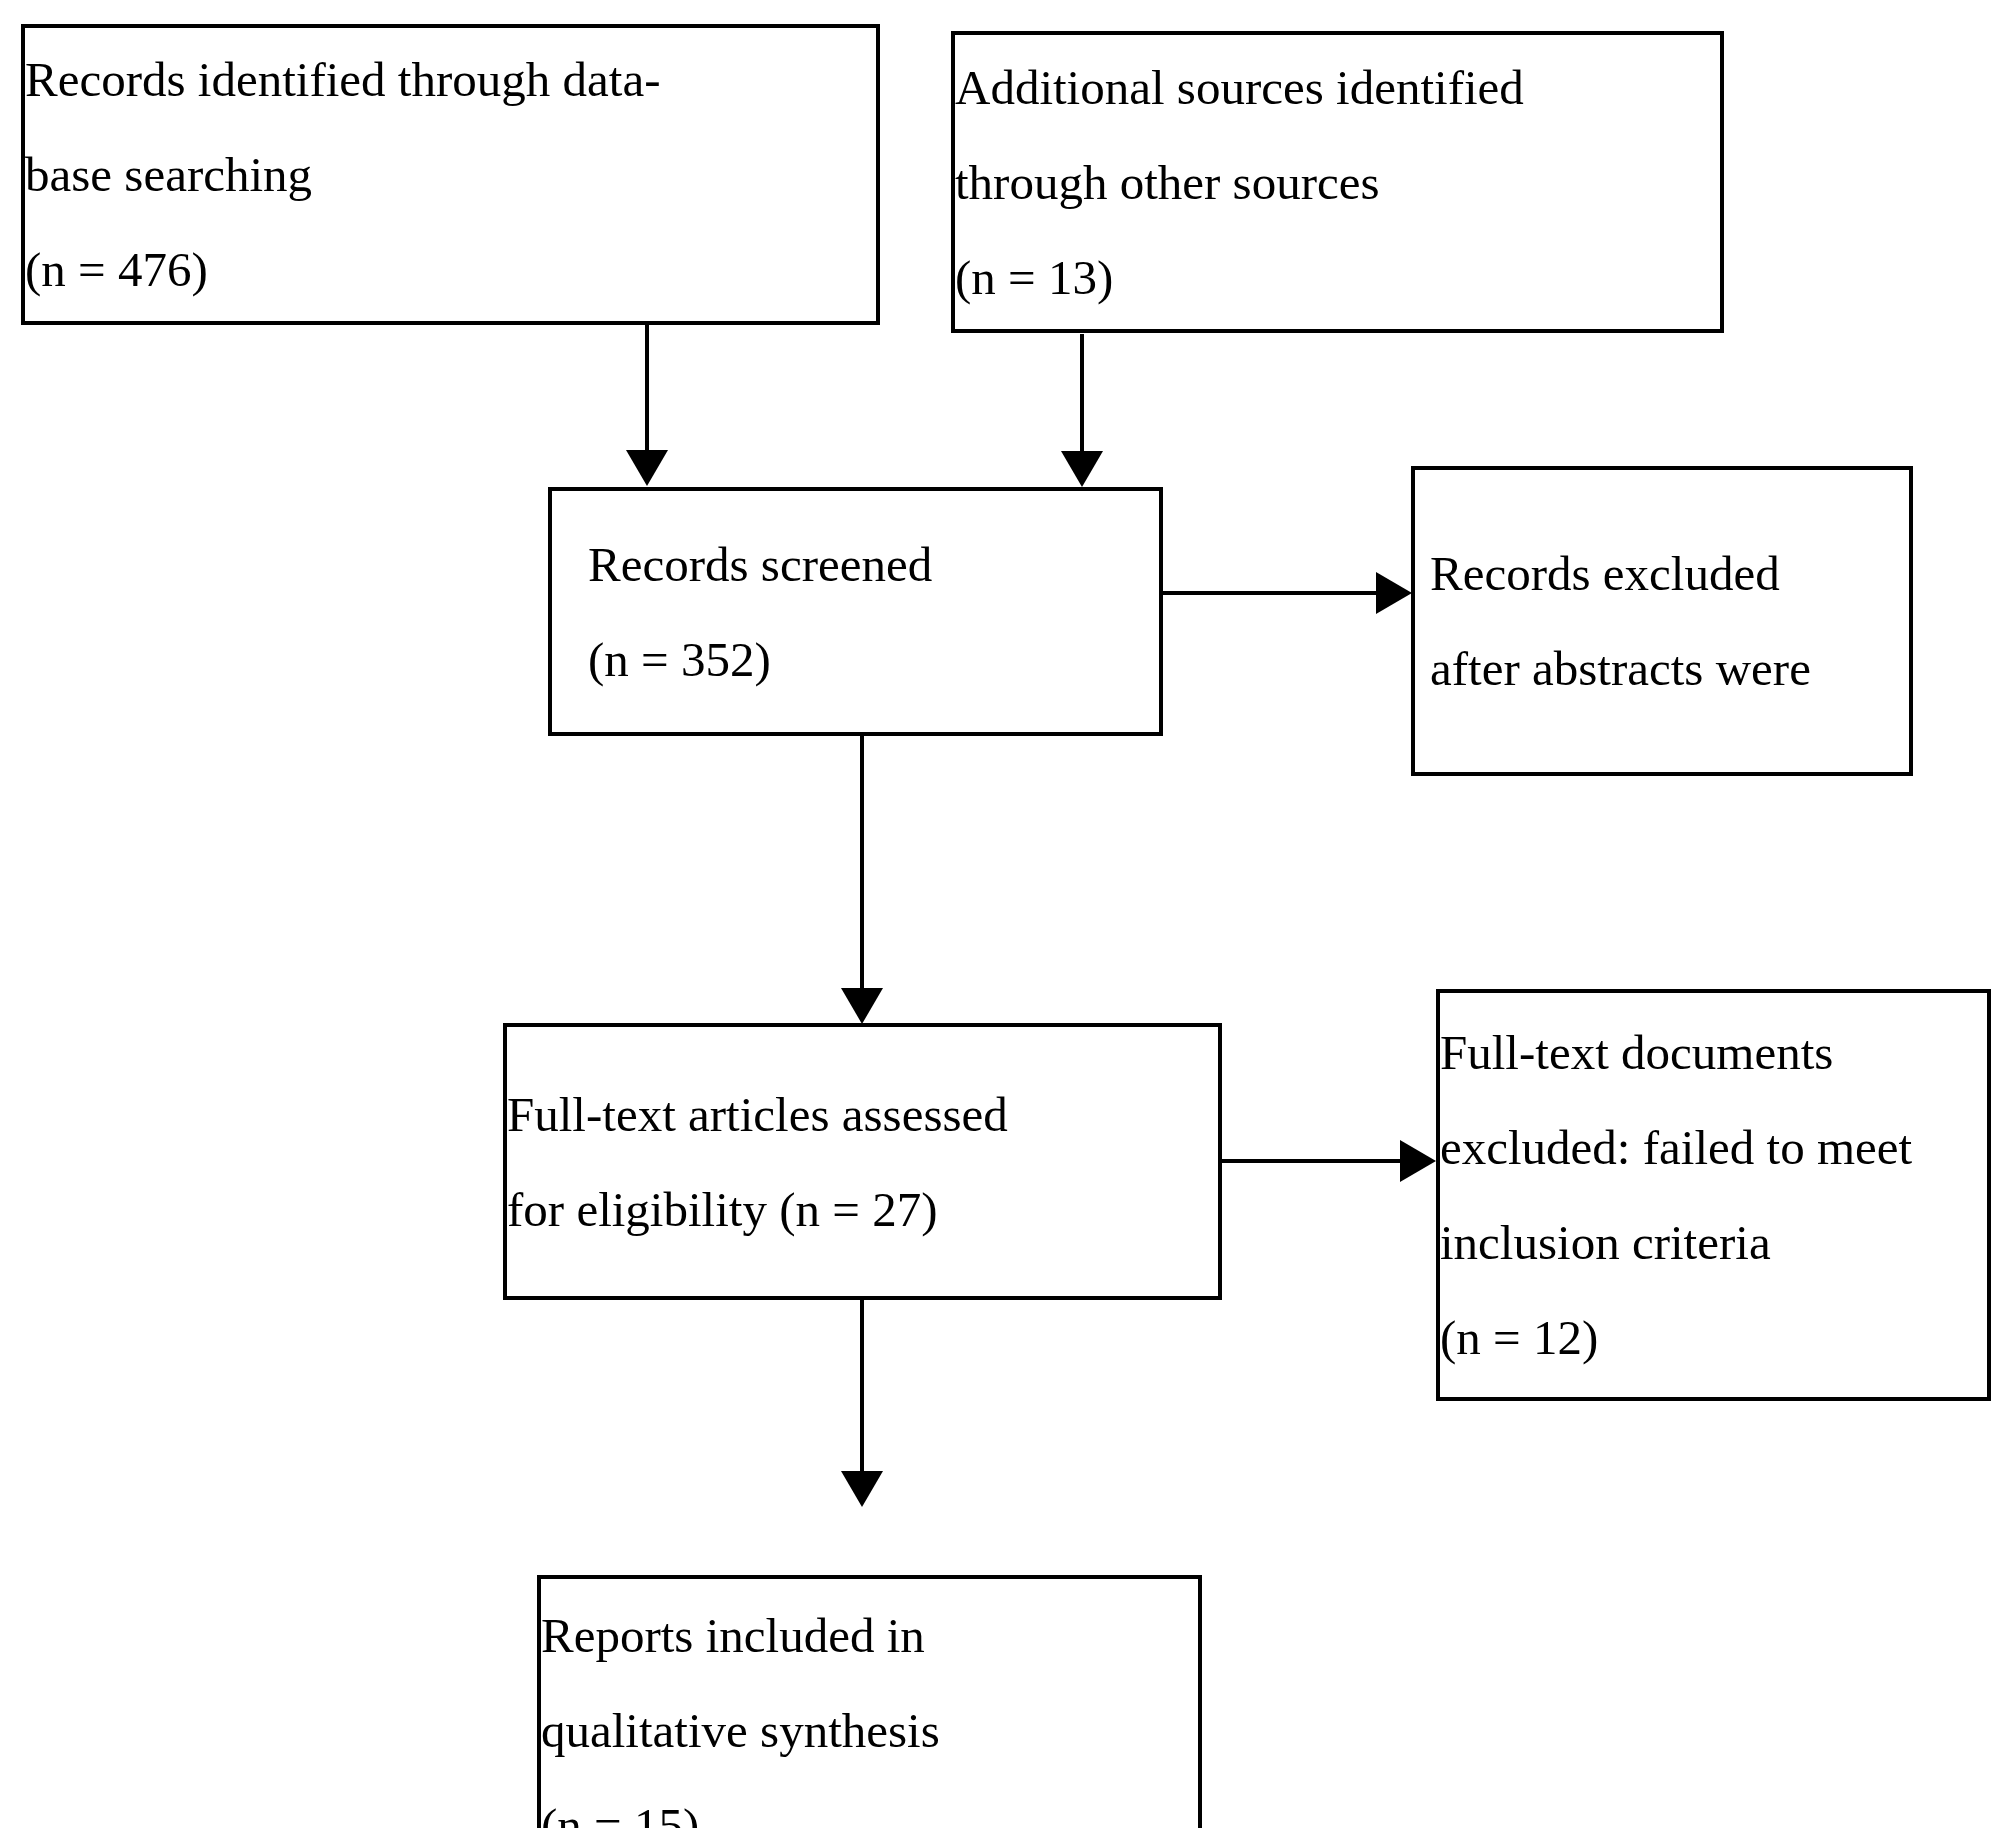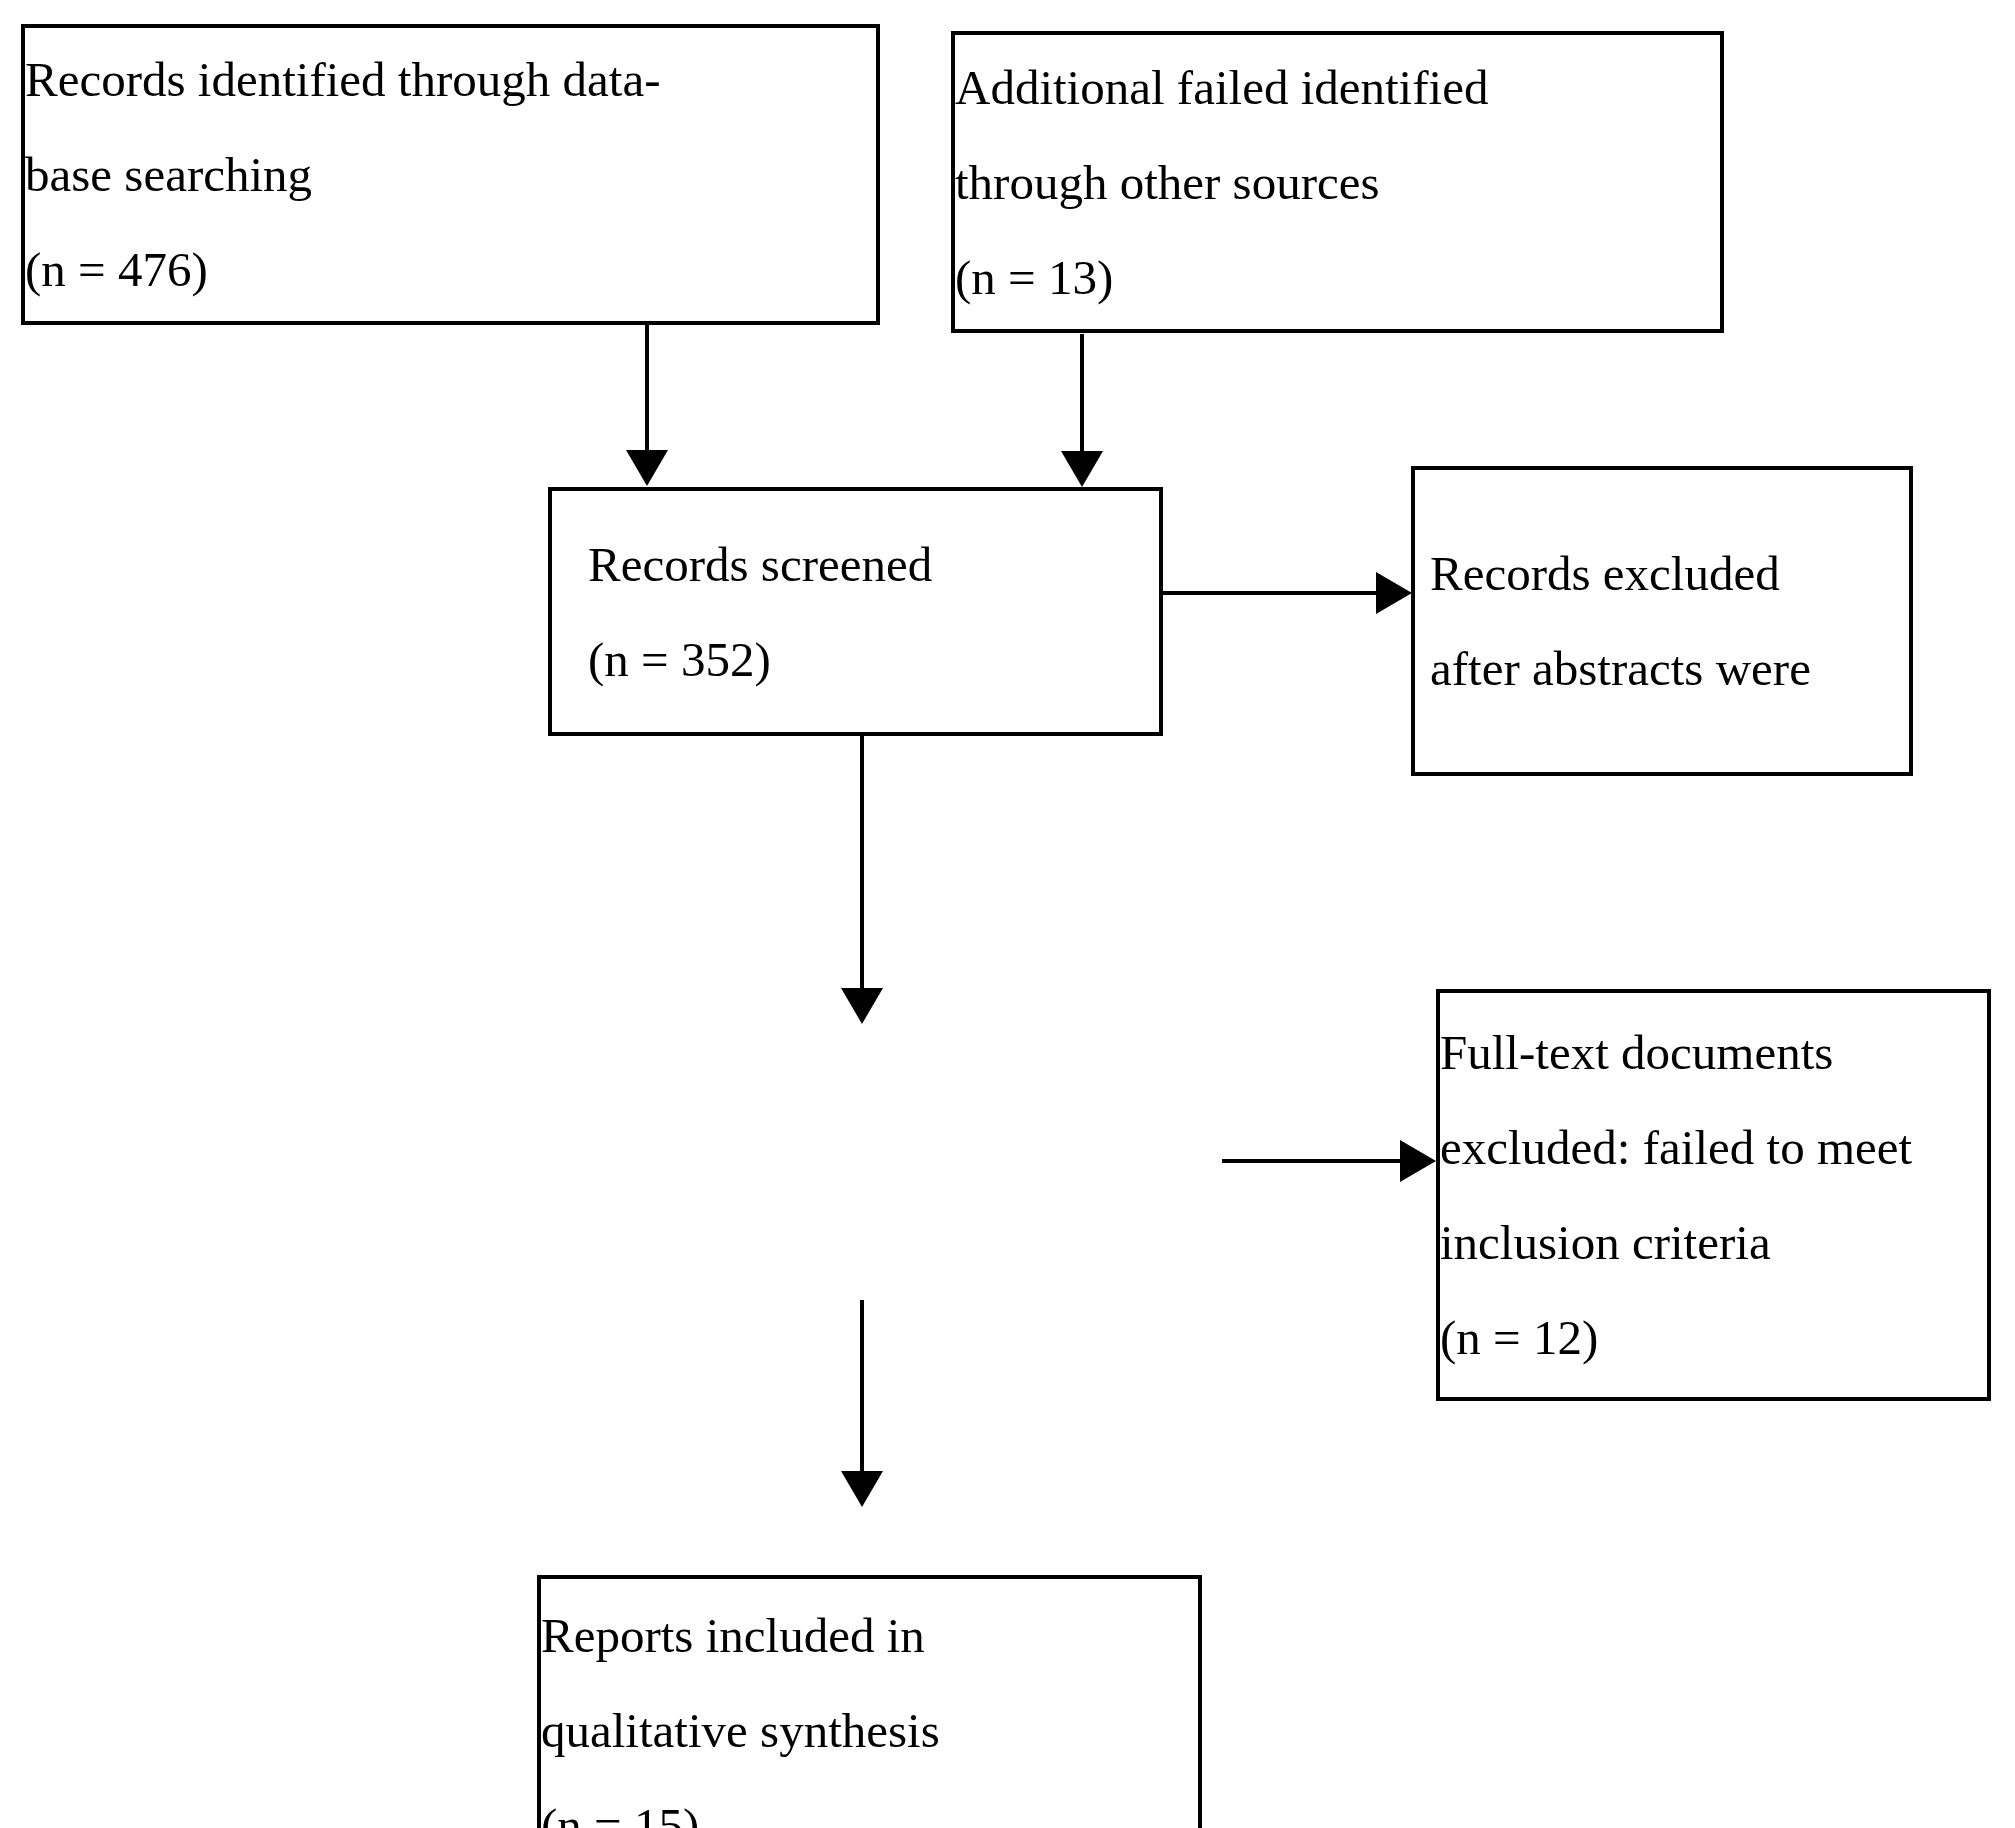--- a/index.html
+++ b/index.html
@@ -75,35 +75,39 @@
 
 <main id="canvas">
 
   <div class="box" id="box-identified">
     <div class="line">Records identified through data-</div>
     <div class="line">base searching</div>
     <div class="line">(n = 476)</div>
   </div>
 
   <div class="box" id="box-additional">
-    <div class="line">Additional failed identified</div>
+    <div class="line">Additional sources identified</div>
     <div class="line">through other sources</div>
     <div class="line">(n = 13)</div>
   </div>
 
   <div class="box" id="box-screened">
     <div class="line">Records screened</div>
     <div class="line">(n = 352)</div>
   </div>
 
   <div class="box" id="box-excluded-abstracts">
     <div class="line">Records excluded</div>
     <div class="line">after abstracts were</div>
   </div>
 
+  <div class="box" id="box-fulltext">
+    <div class="line">Full-text articles assessed</div>
+    <div class="line">for eligibility (n = 27)</div>
+  </div>
 
   <div class="box" id="box-excluded-fulltext">
     <div class="line">Full-text documents</div>
     <div class="line">excluded: failed to meet</div>
     <div class="line">inclusion criteria</div>
     <div class="line">(n = 12)</div>
   </div>
 
   <div class="box" id="box-included">
     <div class="line">Reports included in</div>

